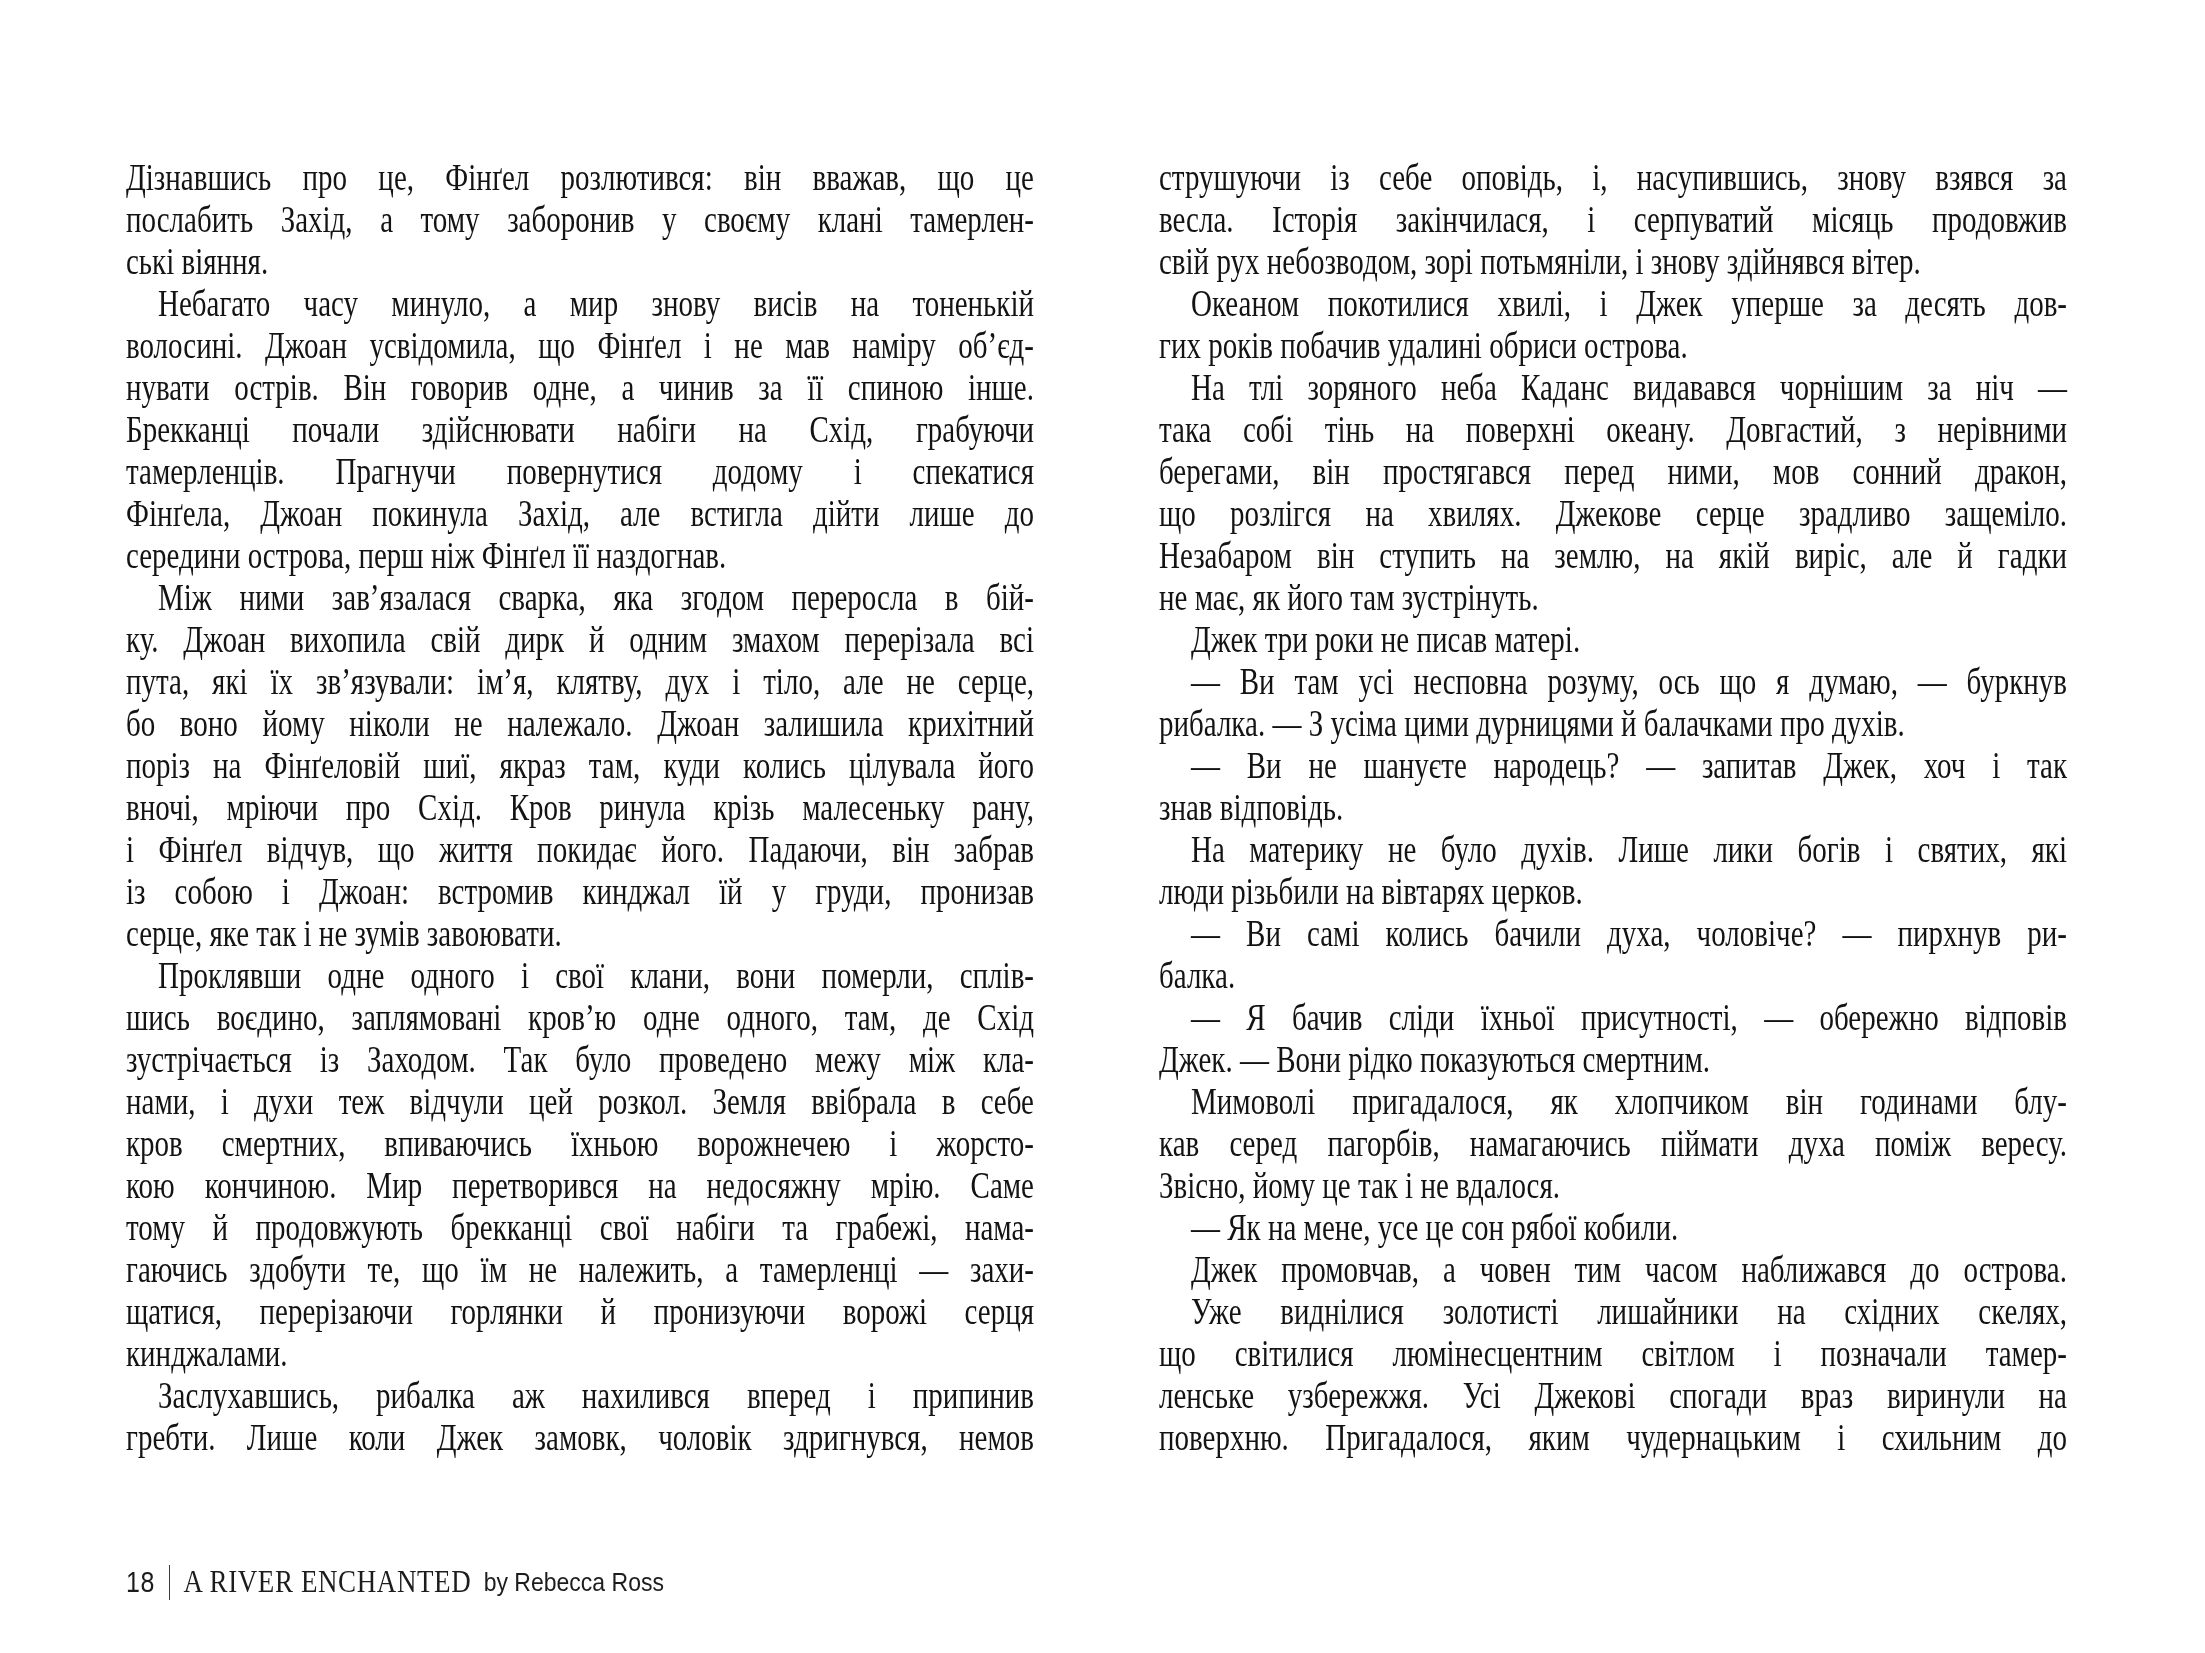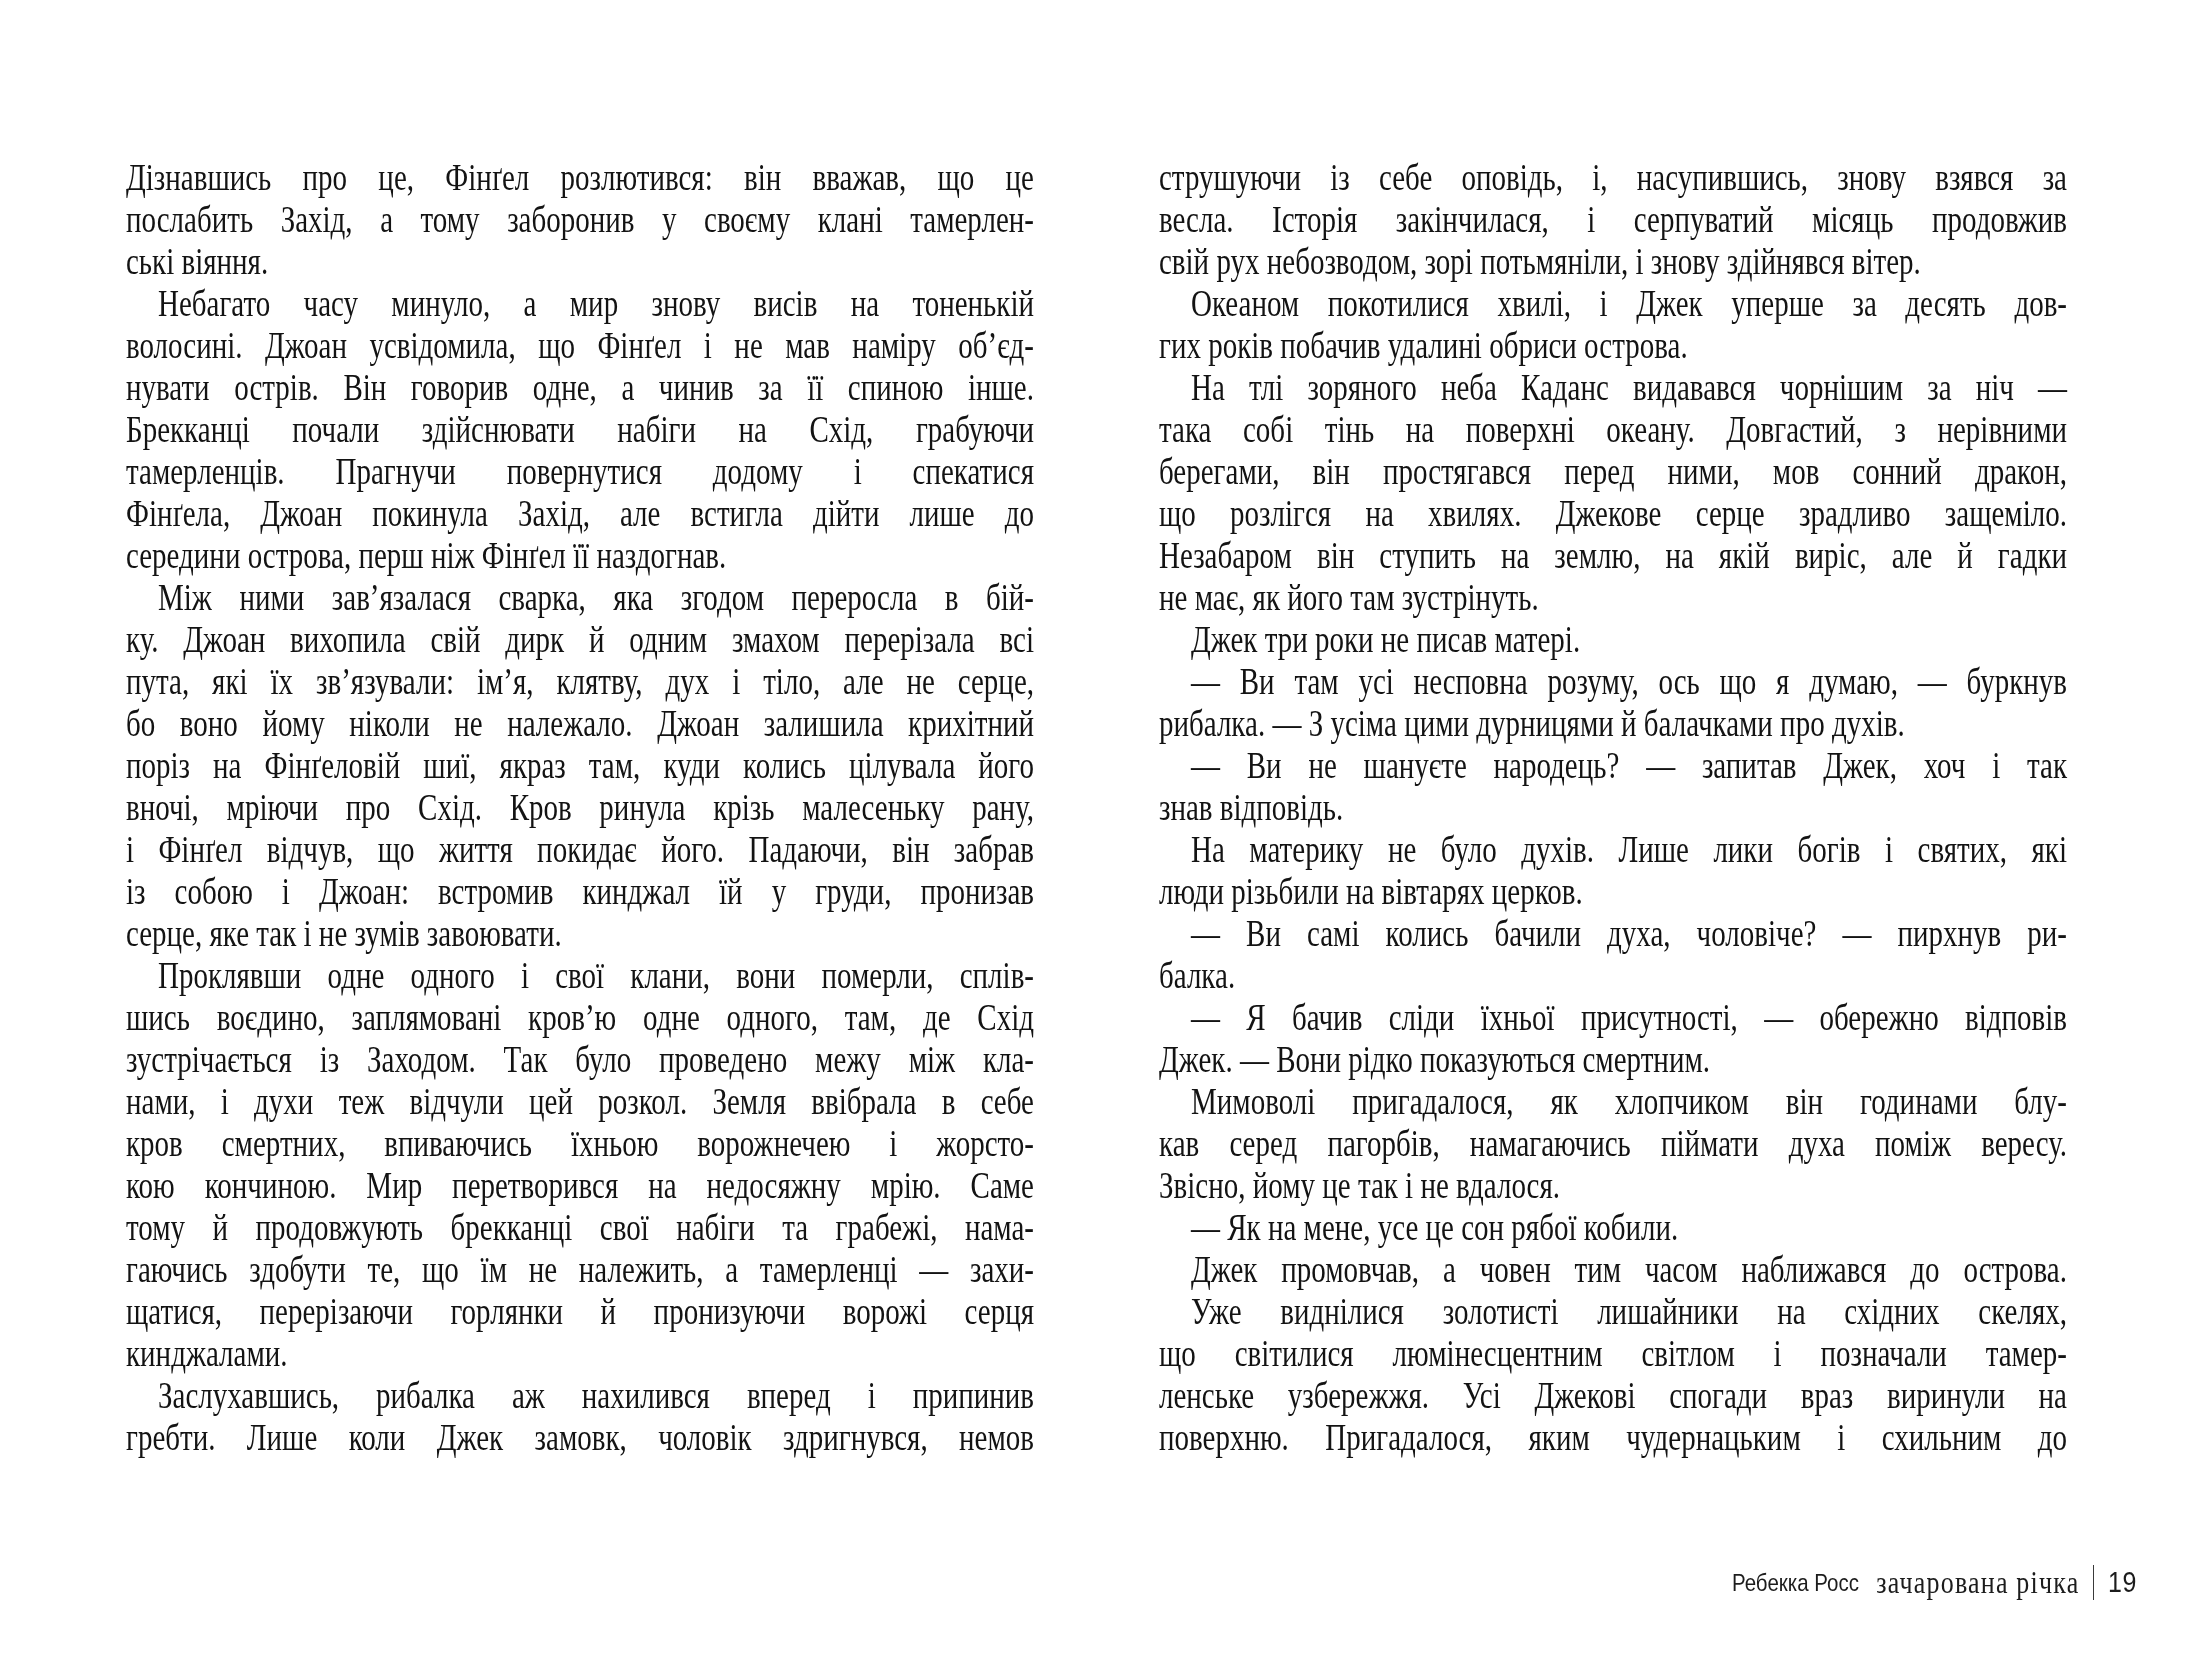--- a/index.html
+++ b/index.html
@@ -95,22 +95,22 @@
       <div class="line">кав серед пагорбів, намагаючись піймати духа поміж вересу.</div>
       <div class="line end">Звісно, йому це так і не вдалося.</div>
       <div class="line indent end">— Як на мене, усе це сон рябої кобили.</div>
       <div class="line indent">Джек промовчав, а човен тим часом наближався до острова.</div>
       <div class="line indent">Уже виднілися золотисті лишайники на східних скелях,</div>
       <div class="line">що світилися люмінесцентним світлом і позначали тамер-</div>
       <div class="line">ленське узбережжя. Усі Джекові спогади враз виринули на</div>
       <div class="line">поверхню. Пригадалося, яким чудернацьким і схильним до</div>
     </div>
 
+  <div class="footer footer-left">
+    <span class="folio">18</span>
+    <span class="fdivider"></span>
+    <span class="ftitle-en">A RIVER ENCHANTED</span>
+    <span class="fbyline">by Rebecca Ross</span>
+  </div>
 
-  <div class="footer footer-right">
-    <span class="fauthor">Ребекка Росс</span>
-    <span class="ftitle-uk">зачарована річка</span>
-    <span class="fdivider"></span>
-    <span class="folio">19</span>
-  </div>
 
 </div>
 
 
 </body></html>

